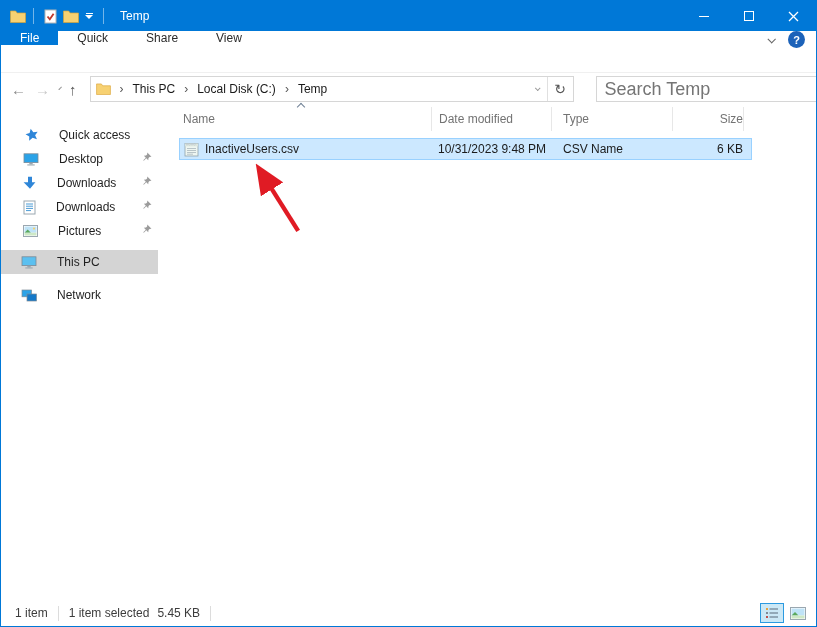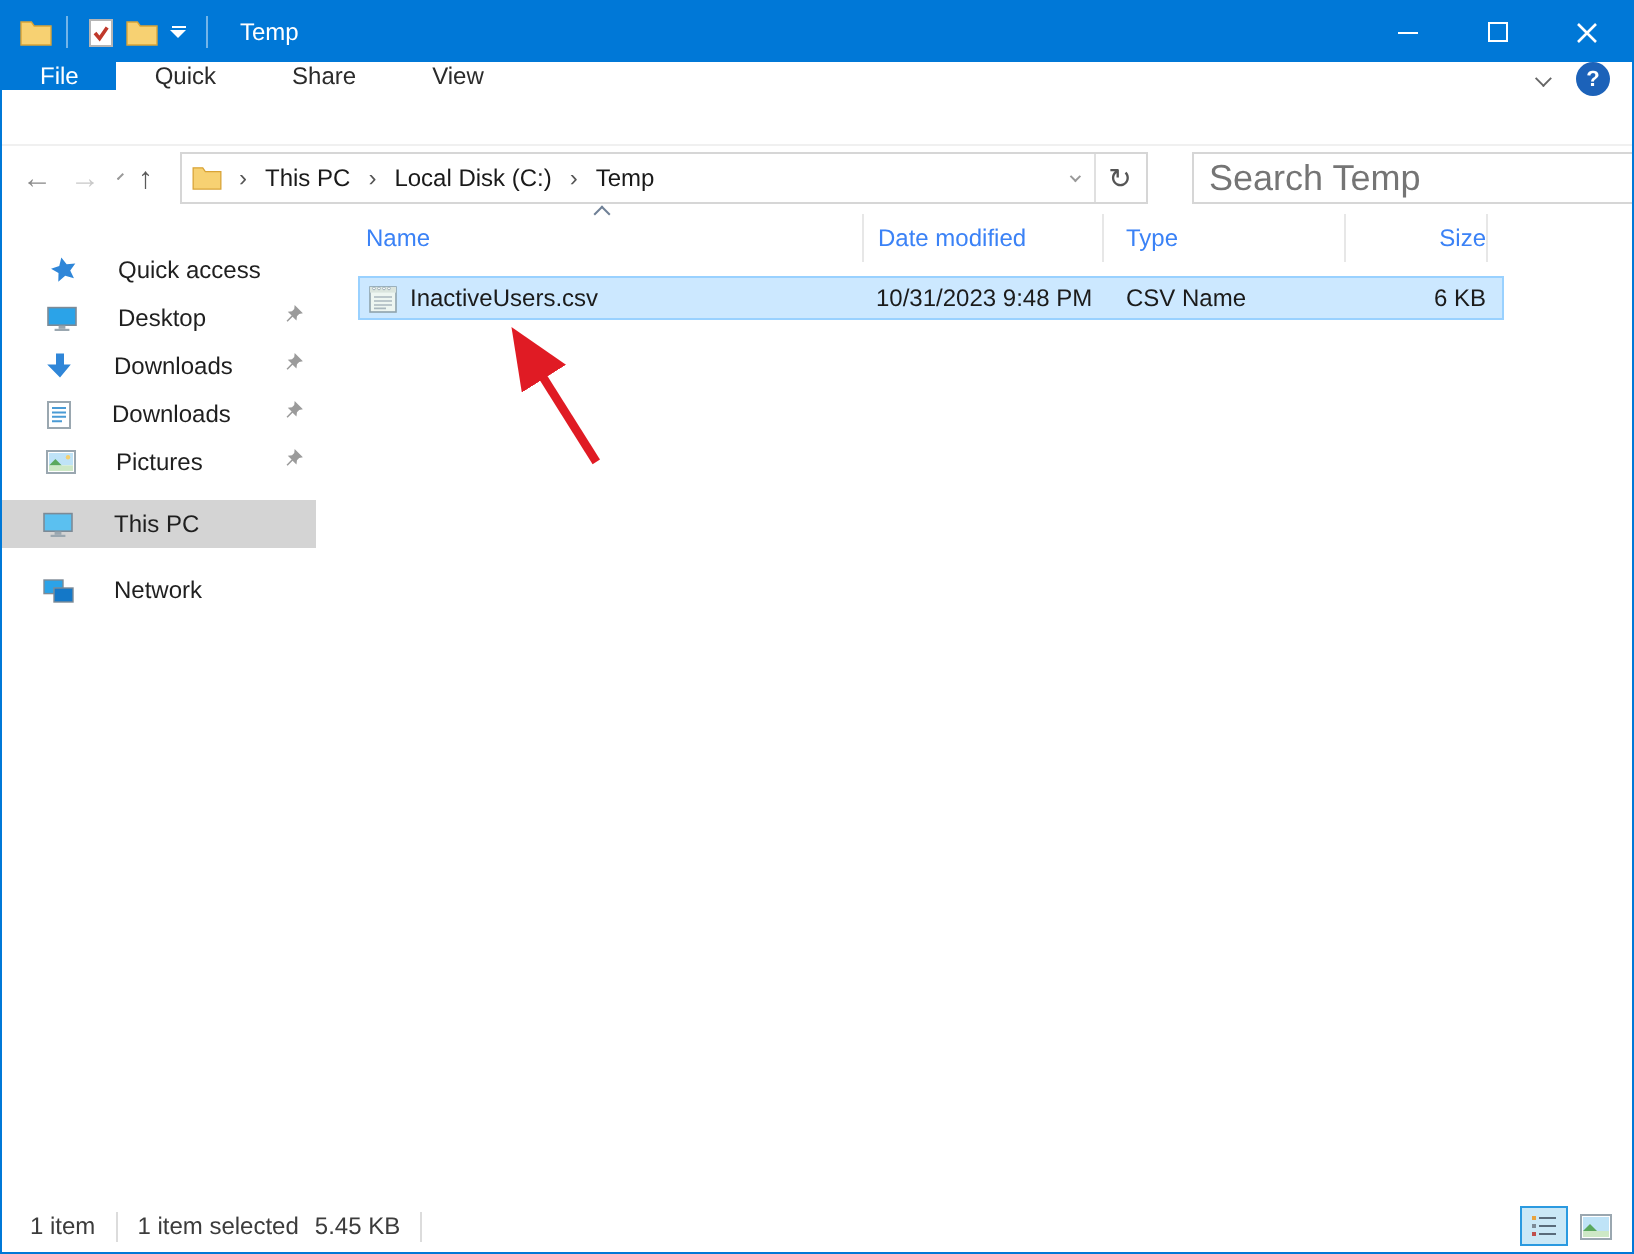--- a/index.html
+++ b/index.html
@@ -50,21 +50,21 @@
   .sidebar { flex:0 0 160px; padding-top:18px; font-size:12px; color:#1f1f1f; position:relative; }
   .side-item { height:24px; display:flex; align-items:center; gap:20px; cursor:default; position:relative; }
   .side-item .pin { position:absolute; right:9px; top:5px; }
   .ind-root { padding-left:24px; }
   .ind-child { padding-left:22px; }
   .ind-top { padding-left:20px; }
   .side-item.selected { background:#d4d4d4; width:157px; }
   .side-gap-sm { height:7px; } .side-gap-md { height:9px; }
 
   .main { flex:1; position:relative; background:#fff; min-width:0; }
-  .headers { height:28px; display:flex; align-items:center; font-size:12px; color:#3b82f6; }
+  .headers { height:28px; display:flex; align-items:center; font-size:12px; color:#737373; }
   .col { height:24px; display:flex; align-items:center; cursor:default; }
   .col-name { width:270px; padding-left:22px; position:relative; }
   .sort-chev { position:absolute; left:137px; top:-3px; width:6px; height:6px; border-left:1.4px solid #6f8096; border-top:1.4px solid #6f8096; transform:rotate(45deg); }
   .col-date { width:120px; padding-left:7px; border-left:1px solid #e7e7e7; }
   .col-type { width:121px; padding-left:11px; border-left:1px solid #e7e7e7; }
   .col-size { width:72px; padding-left:6px; border-left:1px solid #e7e7e7; border-right:1px solid #e7e7e7;justify-content:flex-end; }
 
   .file-row { margin:5px 0 0 18px; width:573px; height:22px; display:flex; align-items:center; background:#cce8ff; border:1px solid #99d1ff; font-size:12px; color:#1b1b1b; cursor:default; }
   .cell { display:flex; align-items:center; }
   .c-name { width:252px; padding-left:4px; gap:6px; }

